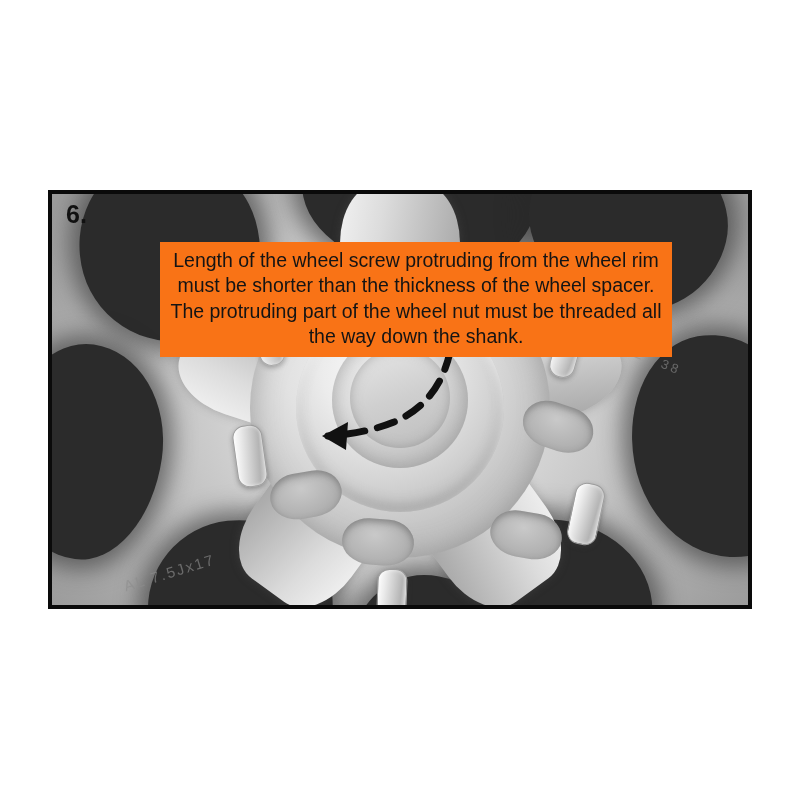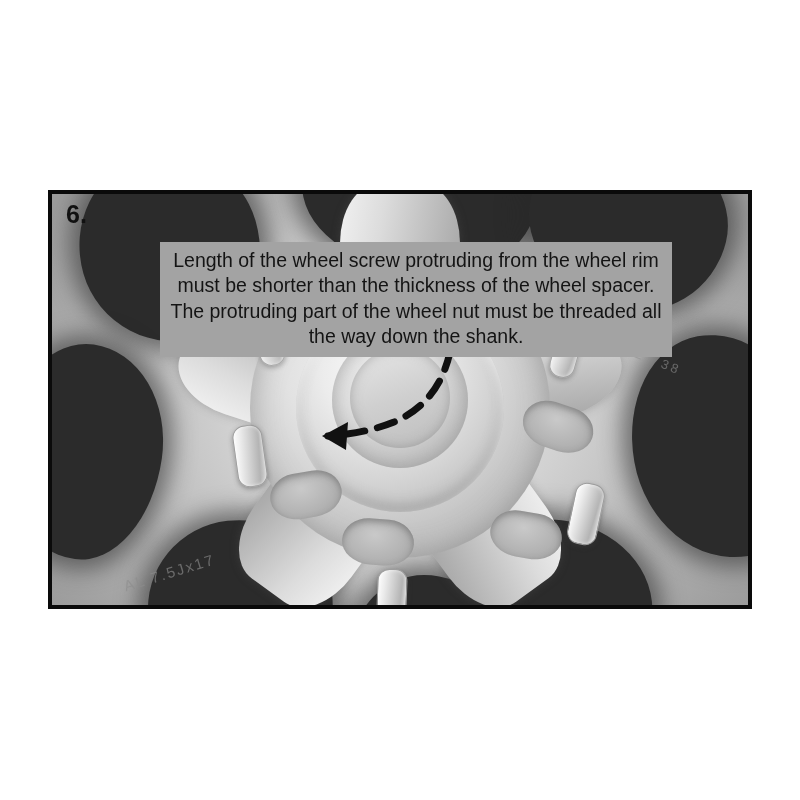--- a/index.html
+++ b/index.html
@@ -188,21 +188,21 @@
     font-size: 25px;
     font-weight: bold;
     color: #111111;
     line-height: 1;
   }
   #caption {
     position: absolute;
     left: 108px;
     top: 48px;
     width: 512px;
-    background: #a3a3a3;
+    background: #f97316;
     padding: 6px 8px 8px 8px;
     box-sizing: border-box;
     text-align: center;
     font-size: 19.5px;
     line-height: 1.30;
     color: #141414;
   }
   
   #arrow {
     position: absolute;

